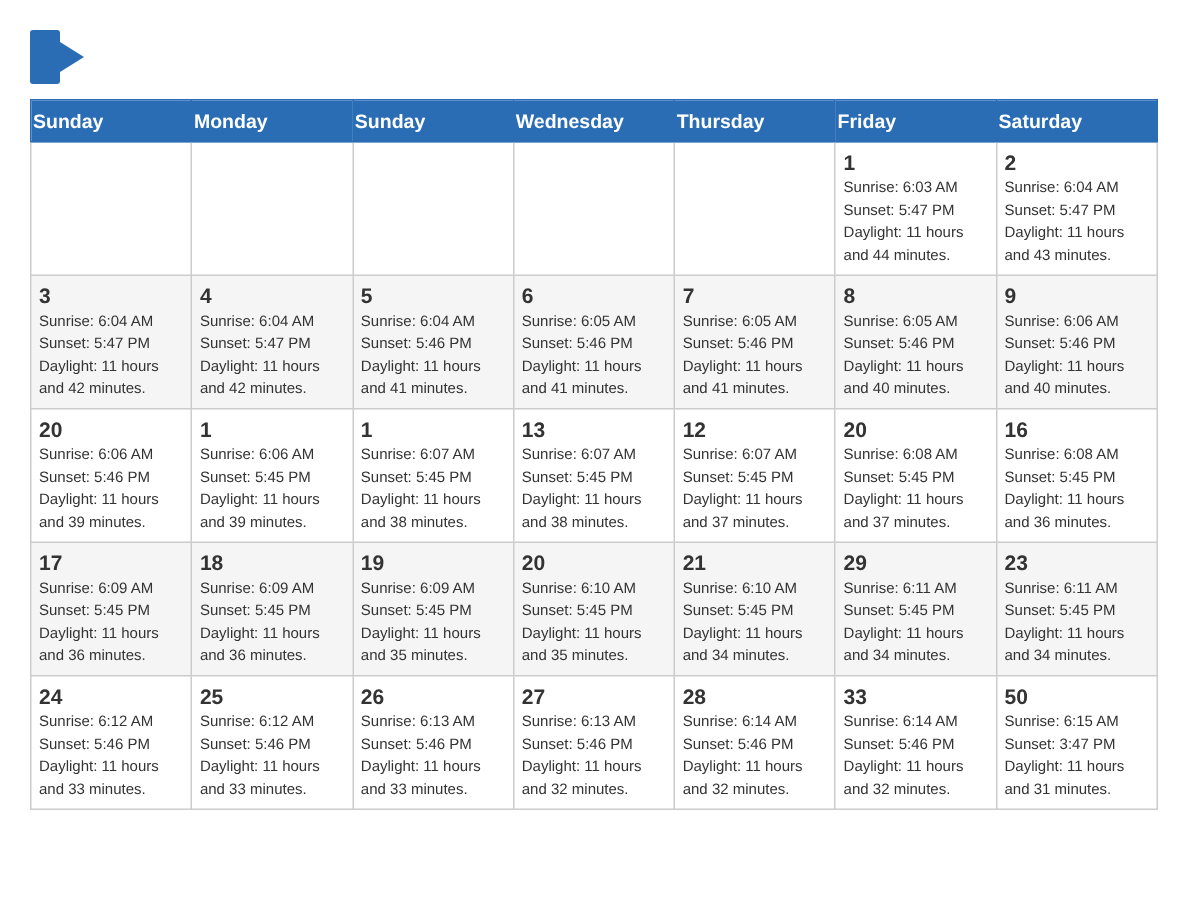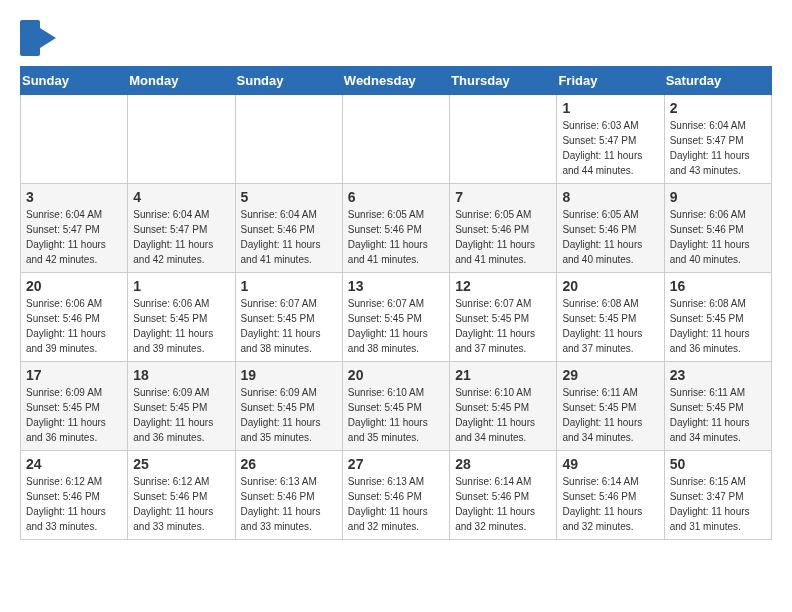--- a/index.html
+++ b/index.html
@@ -322,21 +322,21 @@
 and 32 minutes.</div>
         </td>
         <td>
           <span class="day-num">28</span>
           <div class="day-info" style="white-space: pre-line;">Sunrise: 6:14 AM
 Sunset: 5:46 PM
 Daylight: 11 hours
 and 32 minutes.</div>
         </td>
         <td>
-          <span class="day-num">49</span>
+          <span class="day-num">33</span>
           <div class="day-info" style="white-space: pre-line;">Sunrise: 6:14 AM
 Sunset: 5:46 PM
 Daylight: 11 hours
 and 32 minutes.</div>
         </td>
         <td>
           <span class="day-num">50</span>
           <div class="day-info" style="white-space: pre-line;">Sunrise: 6:15 AM
 Sunset: 3:47 PM
 Daylight: 11 hours

